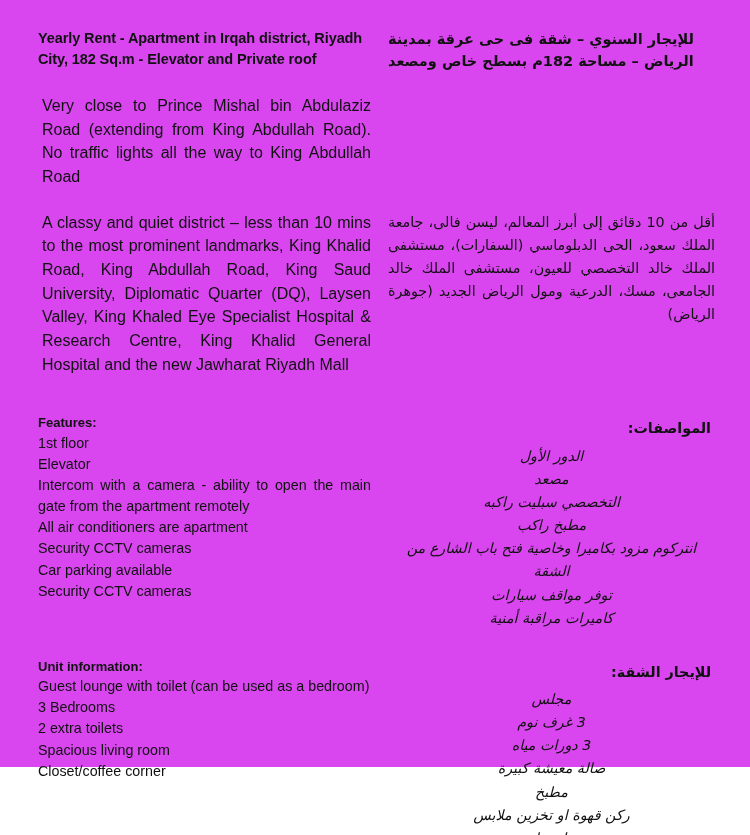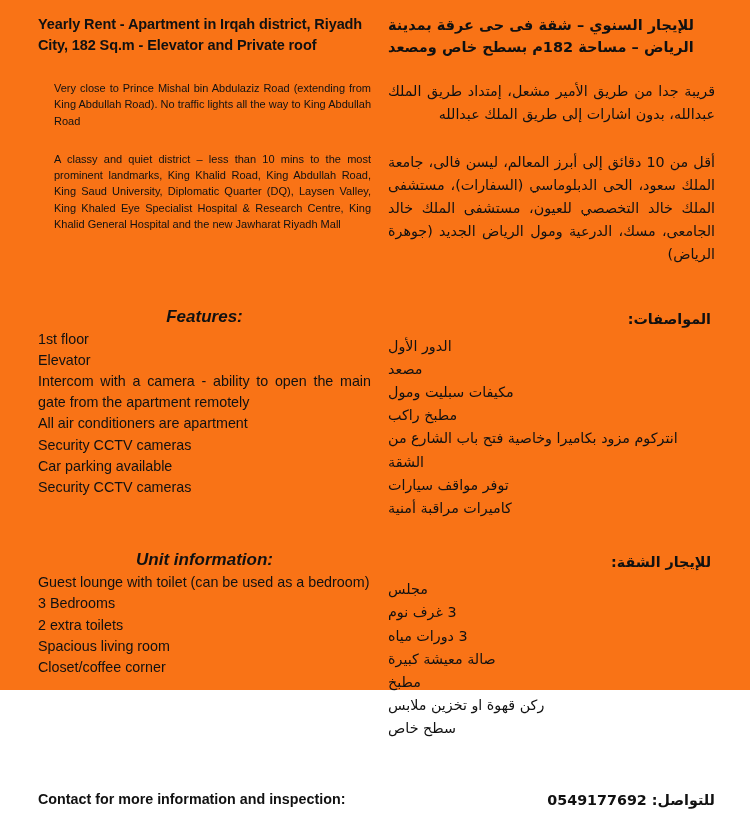--- a/index.html
+++ b/index.html
@@ -12,24 +12,24 @@
     width: 750px;
     height: 835px;
     font-family: "Liberation Sans", "DejaVu Sans", sans-serif;
     color: #111111;
     overflow: hidden;
   }
 
   .page {
     position: relative;
     width: 750px;
-    height: 690px;
+    height: 767px;
     box-sizing: border-box;
-    padding: 14px 35px 10px 38px;
-    background: #f97316;
+    padding: 28px 35px 10px 38px;
+    background: #d946ef;
   }
 
   .columns {
     display: flex;
     flex-direction: row;
     align-items: flex-start;
     justify-content: space-between;
     width: 100%;
   }
 
@@ -59,64 +59,64 @@
   }
   .title-ar {
     font-size: 14.5px;
     font-weight: bold;
     line-height: 1.52;
     margin: 0 0 22px 0;
     text-align: left;
   }
 
   .para-en {
-    font-size: 11px;
-    line-height: 1.48;
-    margin: 0 0 22px 16px;
+    font-size: 16px;
+    line-height: 1.48;
+    margin: 0 0 22px 4px;
     text-align: justify;
     text-justify: inter-word;
   }
 
   .para-ar {
     font-size: 14.3px;
     line-height: 1.62;
     margin: 0 0 22px 0;
     text-align: justify;
     text-justify: inter-word;
   }
 
   .sec-head-en {
-    font-size: 17px;
-    font-weight: bold;
-    line-height: 1.48;
-    margin: 0;
+    font-size: 13px;
+    font-weight: bold;
+    line-height: 1.48;
+    margin: 0;
+    text-align: left;
+  }
+  .sec-head-ar {
+    font-size: 14.3px;
+    font-weight: bold;
+    line-height: 1.62;
+    margin: 4px;
+    text-align: right;
+  }
+
+  ul.list {
+    list-style: none;
+    margin: 0;
+    padding: 0;
+  }
+  ul.list li {
+    font-size: 14.3px;
+    line-height: 1.48;
+    margin: 0;
+  }
+  ul.list.ar li {
+    line-height: 1.62;
     text-align: center;
     font-style: italic;
-  }
-  .sec-head-ar {
-    font-size: 14.3px;
-    font-weight: bold;
-    line-height: 1.62;
-    margin: 4px;
-    text-align: right;
-  }
-
-  ul.list {
-    list-style: none;
-    margin: 0;
-    padding: 0;
-  }
-  ul.list li {
-    font-size: 14.3px;
-    line-height: 1.48;
-    margin: 0;
-  }
-  ul.list.ar li {
-    line-height: 1.62;
-    text-align: left;
   }
   ul.list li.justified {
     text-align: justify;
     text-justify: inter-word;
   }
 
   .strong-line-en {
     font-size: 14.3px;
     font-weight: bold;
     line-height: 1.48;
@@ -158,23 +158,20 @@
       <p class="title-en">Yearly Rent - Apartment in Irqah district, Riyadh City, 182 Sq.m - Elevator and Private roof</p>
     </div>
     <div class="col-ar">
       <p class="title-ar">للإيجار السنوي – شقة فى حى عرقة بمدينة الرياض – مساحة 182م بسطح خاص ومصعد</p>
     </div>
   </div>
 
   <div class="columns">
     <div class="col-en">
       <p class="para-en">Very close to Prince Mishal bin Abdulaziz Road (extending from King Abdullah Road). No traffic lights all the way to King Abdullah Road</p>
-    </div>
-    <div class="col-ar">
-      <p class="para-ar">قريبة جدا من طريق الأمير مشعل، إمتداد طريق الملك عبدالله، بدون اشارات إلى طريق الملك عبدالله</p>
     </div>
   </div>
 
   <div class="columns">
     <div class="col-en">
       <p class="para-en">A classy and quiet district – less than 10 mins to the most prominent landmarks, King Khalid Road, King Abdullah Road, King Saud University, Diplomatic Quarter (DQ), Laysen Valley, King Khaled Eye Specialist Hospital &amp; Research Centre, King Khalid General Hospital and the new Jawharat Riyadh Mall</p>
     </div>
     <div class="col-ar">
       <p class="para-ar">أقل من 10 دقائق إلى أبرز المعالم، ليسن فالى، جامعة الملك سعود، الحى الدبلوماسي (السفارات)، مستشفى الملك خالد التخصصي للعيون، مستشفى الملك خالد الجامعى، مسك، الدرعية ومول الرياض الجديد (جوهرة الرياض)</p>
     </div>
@@ -193,21 +190,21 @@
         <li>Security CCTV cameras</li>
         <li>Car parking available</li>
         <li>Security CCTV cameras</li>
       </ul>
     </div>
     <div class="col-ar">
       <p class="sec-head-ar">المواصفات:</p>
       <ul class="list ar">
         <li>الدور الأول</li>
         <li>مصعد</li>
-        <li>مكيفات سبليت ومول</li>
+        <li>التخصصي سبليت راكبه</li>
         <li>مطبخ راكب</li>
         <li>انتركوم مزود بكاميرا وخاصية فتح باب الشارع من الشقة</li>
         <li>توفر مواقف سيارات</li>
         <li>كاميرات مراقبة أمنية</li>
       </ul>
     </div>
   </div>
 
   <div class="gap-lg"></div>
 

